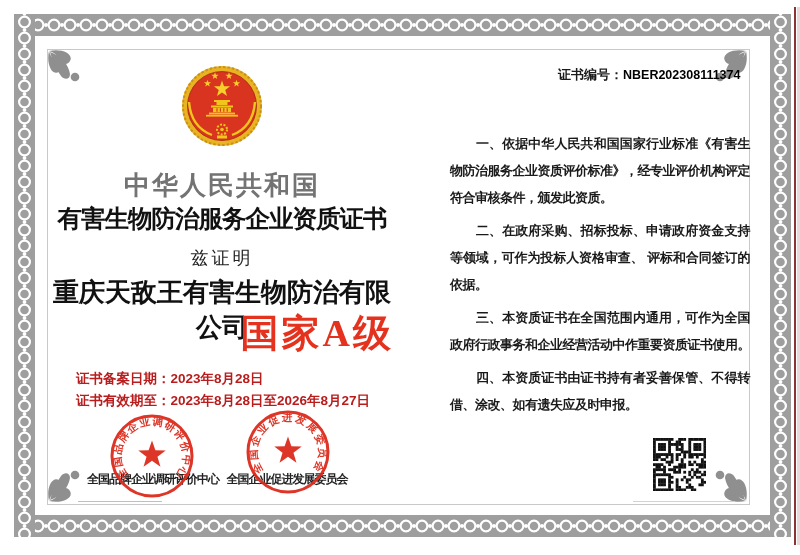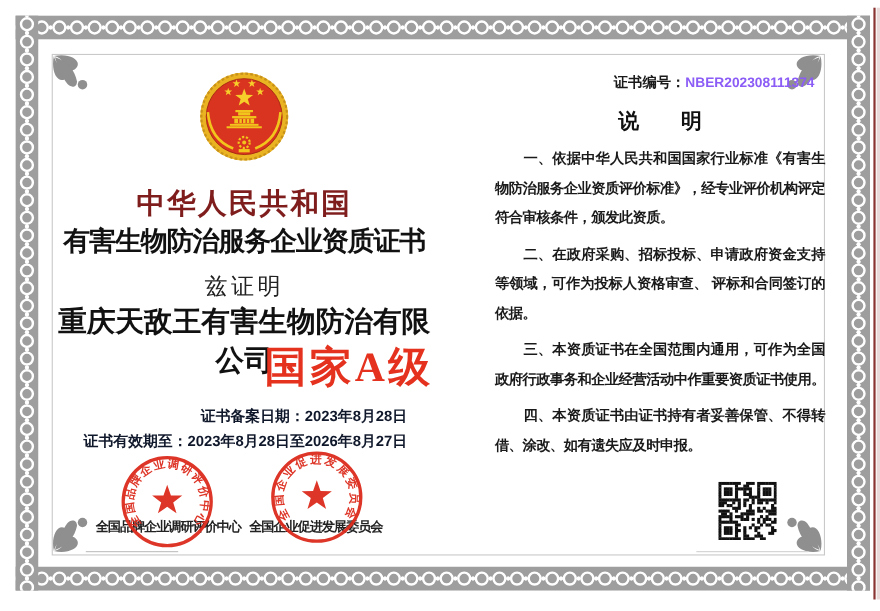--- a/index.html
+++ b/index.html
@@ -13,46 +13,46 @@
   
   .inner-rule{
     position:absolute;left:47px;top:49px;width:701px;height:454px;
     border:1px solid #c9c9c9;
   }
   .edge-maroon{position:absolute;left:794px;top:7px;width:2px;height:538px;background:#8a3434;}
   .edge-maroon-wash{position:absolute;left:797px;top:7px;width:3px;height:538px;background:#e9d9d9;}
 
   
   .panel-left{position:absolute;left:50px;top:46px;width:344px;text-align:center;}
-  .country-title{position:absolute;left:0;top:122px;width:344px;font-size:26px;font-weight:800;letter-spacing:2px;color:#7f1d1d;}
+  .country-title{position:absolute;left:0;top:122px;width:344px;font-size:26px;font-weight:800;letter-spacing:2px;color:#737373;}
   .main-title{position:absolute;left:-6px;top:156px;width:356px;font-size:24.5px;font-weight:800;letter-spacing:-1px;color:#111;}
-  .certify-line{position:absolute;left:0;top:200px;width:344px;font-size:21px;letter-spacing:3px;color:#222;}
+  .certify-line{position:absolute;left:0;top:200px;width:344px;font-size:18px;letter-spacing:3px;color:#222;}
   .company-name{position:absolute;left:0;top:229px;width:344px;font-size:26px;font-weight:700;color:#111;}
   .grade{
     position:absolute;left:0;top:262px;width:344px;font-size:38px;font-weight:700;letter-spacing:3px;
     color:#e4321e;font-family:"Liberation Serif","DejaVu Serif",serif;text-align:right;
   }
-  .dates{position:absolute;left:26px;top:322px;text-align:right;font-size:13.5px;font-weight:700;line-height:22px;color:#0f172a;}
+  .dates{position:absolute;left:26px;top:322px;text-align:left;font-size:13.5px;font-weight:700;line-height:22px;color:#b91c1c;}
 
   
   .seal{position:absolute;opacity:.95;}
   .seal-caption{
     position:absolute;top:471px;width:180px;text-align:center;
     font-family:"Liberation Serif","DejaVu Serif",serif;font-weight:700;
     font-size:12px;letter-spacing:-1px;color:#222;
   }
   .cap-left{left:63px;}
   .cap-right{left:197px;}
   .sig-line{position:absolute;top:501px;height:1px;background:#bfbfbf;}
   .sig-line-left{left:78px;width:84px;}
   .sig-line-right{left:633px;width:102px;background:#d2d2d2;}
 
   
   .certno-row{position:absolute;left:558px;top:66px;font-size:13px;font-weight:700;white-space:nowrap;}
-  .certno-row .num{color:#8b5cf6;font-size:12.5px;}
+  .certno-row .num{color:#000000;font-size:12.5px;}
   .notes-heading{position:absolute;left:445px;top:97px;width:310px;text-align:center;font-size:19px;font-weight:800;color:#111;}
   .notes{
     position:absolute;left:444px;top:124px;width:312px;
     font-size:13px;line-height:27px;font-weight:700;letter-spacing:-0.5px;
     text-align:justify;text-justify:inter-character;color:#1a1a1a;
   }
   .notes p{margin:6px;text-indent:2em;}
 
   .qr{position:absolute;left:653px;top:438px;width:53px;height:53px;}
   .hidden-defs{position:absolute;width:0;height:0;overflow:hidden;}
@@ -357,21 +357,20 @@
     <path id="sealArcR" d="M 22.1,65.9 A 31,31 0 1 1 65.9,65.9" fill="none"></path>
     <text font-size="10.5" font-weight="bold" fill="#dc2b1c">
       <textPath href="#sealArcR" startOffset="4" textLength="136" lengthAdjust="spacing">全国企业促进发展委员会</textPath>
     </text>
   </svg>
 
   <div class="certno-row">
     <span>证书编号：</span><span class="num">NBER202308111374</span>
   </div>
 
-  <div class="notes-heading">说　　明</div>
 
   <div class="notes">
     <p>一、依据中华人民共和国国家行业标准《有害生物防治服务企业资质评价标准》，经专业评价机构评定符合审核条件，颁发此资质。</p>
     <p>二、在政府采购、招标投标、申请政府资金支持等领域，可作为投标人资格审查、 评标和合同签订的依据。</p>
     <p>三、本资质证书在全国范围内通用，可作为全国政府行政事务和企业经营活动中作重要资质证书使用。</p>
     <p>四、本资质证书由证书持有者妥善保管、不得转借、涂改、如有遗失应及时申报。</p>
   </div>
 
   <div class="qr">
     <svg id="qr-svg" width="53" height="53" viewBox="0 0 53 53">

